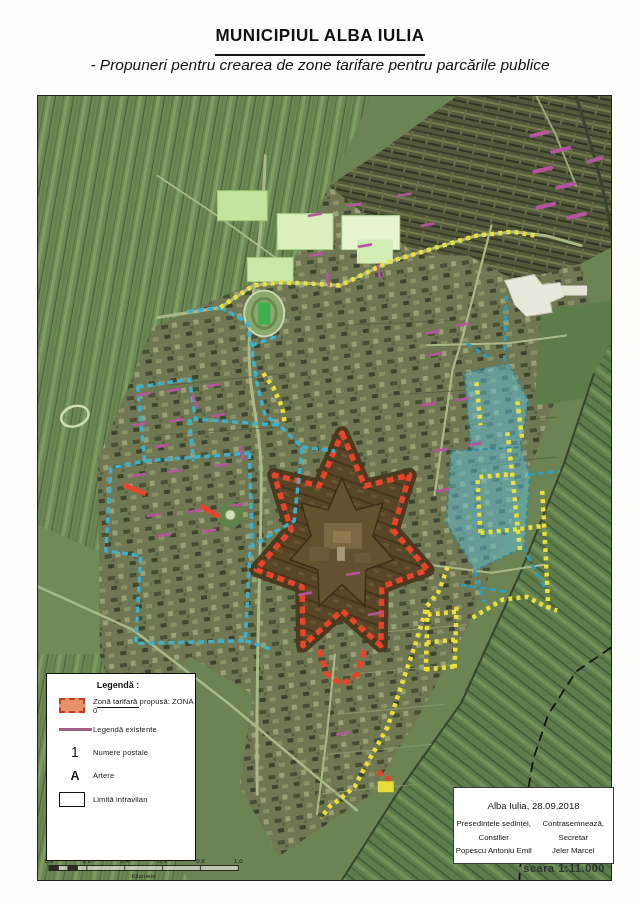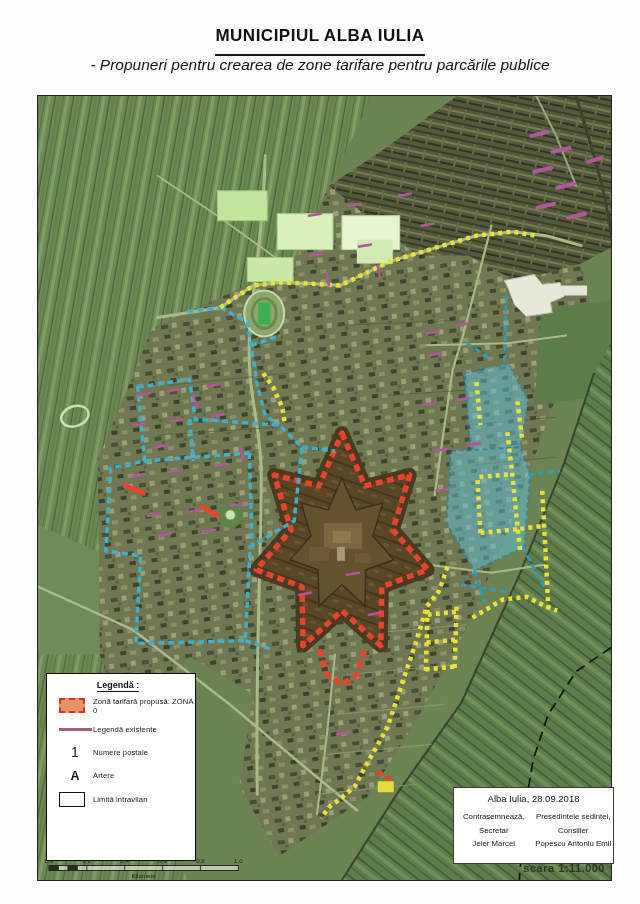--- a/index.html
+++ b/index.html
@@ -20,37 +20,37 @@
   .map-wrap svg{display:block;width:100%;height:100%;}
   
   .legend{
     position:absolute;left:8px;top:577px;width:150px;height:188px;
     background:#fff;border:1.6px solid #101010;box-sizing:border-box;
     padding:4px 0 0 6px;
   }
   .legend-title{
     text-align:center;font-size:9px;font-weight:bold;margin:2px 12px 4px 0;
   }
-  .legend-title span{border-bottom:1.4px solid #101010;padding-bottom:1px;}
+  .legend-title span{border-bottom:1.4px solid #101010;padding-bottom:17px;}
   .lrow{display:grid;grid-template-columns:40px 1fr;align-items:center;height:23.4px;}
   .lsw{margin-left:6px;}
   .lsw-box{width:26px;height:15px;box-sizing:border-box;}
   .lsw-zona0{background:#e8916b;border:2px dashed #c33a24;}
   .lsw-zona1{background:#b5dde8;border:2px dashed #1f7fa3;}
   .lsw-zona2{background:#efe985;border:2px dashed #ddd23c;}
   .lsw-parcari{width:33px;height:3px;background:#9c5f82;}
   .lsw-limita{width:26px;height:15px;background:#fff;border:1.5px solid #101010;box-sizing:border-box;}
   .lsw-sym{width:32px;text-align:center;font-size:14px;}
   .lsw-sym.b{font-weight:bold;font-size:12.5px;}
   .lrow .llabel{font-size:7.6px;color:#161616;letter-spacing:.1px;}
   
   .stamp{
     position:absolute;left:415px;top:691px;width:161px;height:77px;
     background:#fff;border:1.2px solid #3a3a3a;box-sizing:border-box;
-    padding-top:5px;
+    padding-top:12px;
   }
   .stamp-date{text-align:center;font-size:9.5px;margin-bottom:6px;}
   .stamp-cols{display:flex;}
   .stamp-col{flex:1;text-align:center;font-size:7.8px;line-height:1.75;}
   .scara{
     position:absolute;right:6px;bottom:6px;font-size:11px;font-weight:bold;
     color:#2e352a;letter-spacing:.5px;
   }
 </style>
 </head>
@@ -266,26 +266,26 @@
           <div class="lsw-limita"></div>
         </div>
       <span class="llabel">Limită intravilan</span>
     </div>
   </div>
 
   <div class="stamp">
     <div class="stamp-date">Alba Iulia, 28.09.2018</div>
     <div class="stamp-cols">
       <div class="stamp-col">
+        <div>Președintele ședinței,</div>
+        <div>Consilier</div>
+        <div>Popescu Antoniu Emil</div>
+      </div>
+      <div class="stamp-col">
         <div>Contrasemnează,</div>
         <div>Secretar</div>
         <div>Jeler Marcel</div>
       </div>
-      <div class="stamp-col">
-        <div>Președintele ședinței,</div>
-        <div>Consilier</div>
-        <div>Popescu Antoniu Emil</div>
-      </div>
     </div>
   </div>
 
   <div class="scara">scara 1:11.000</div>
 </div>
 
 </body></html>

